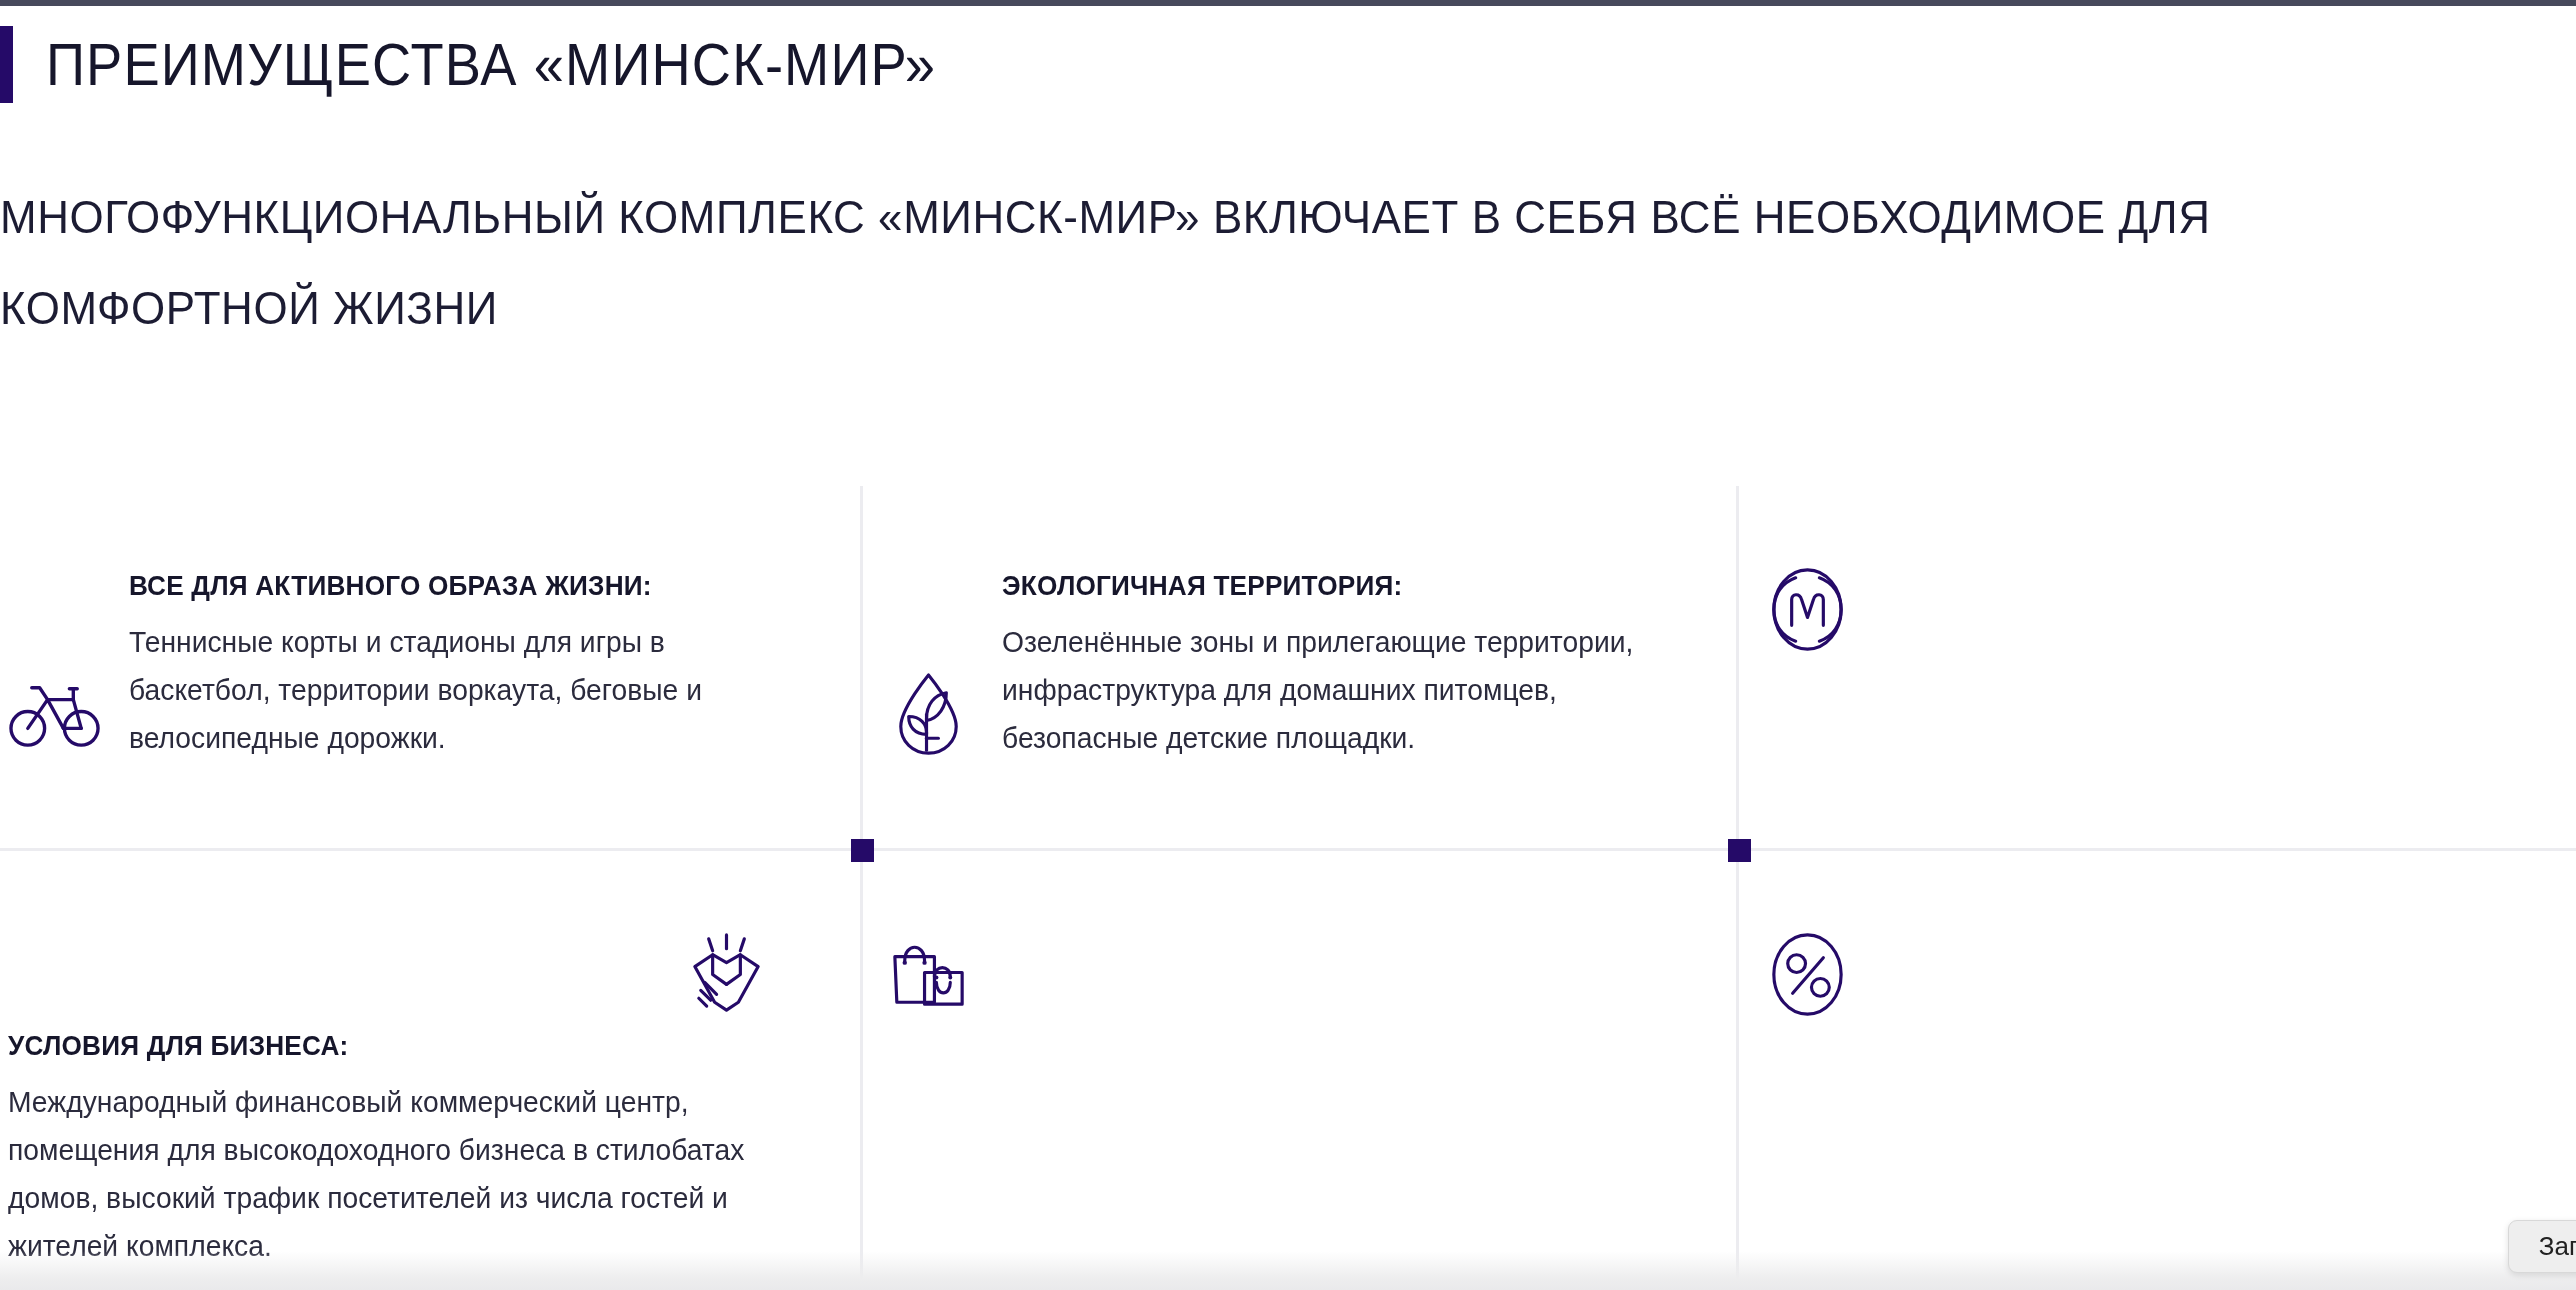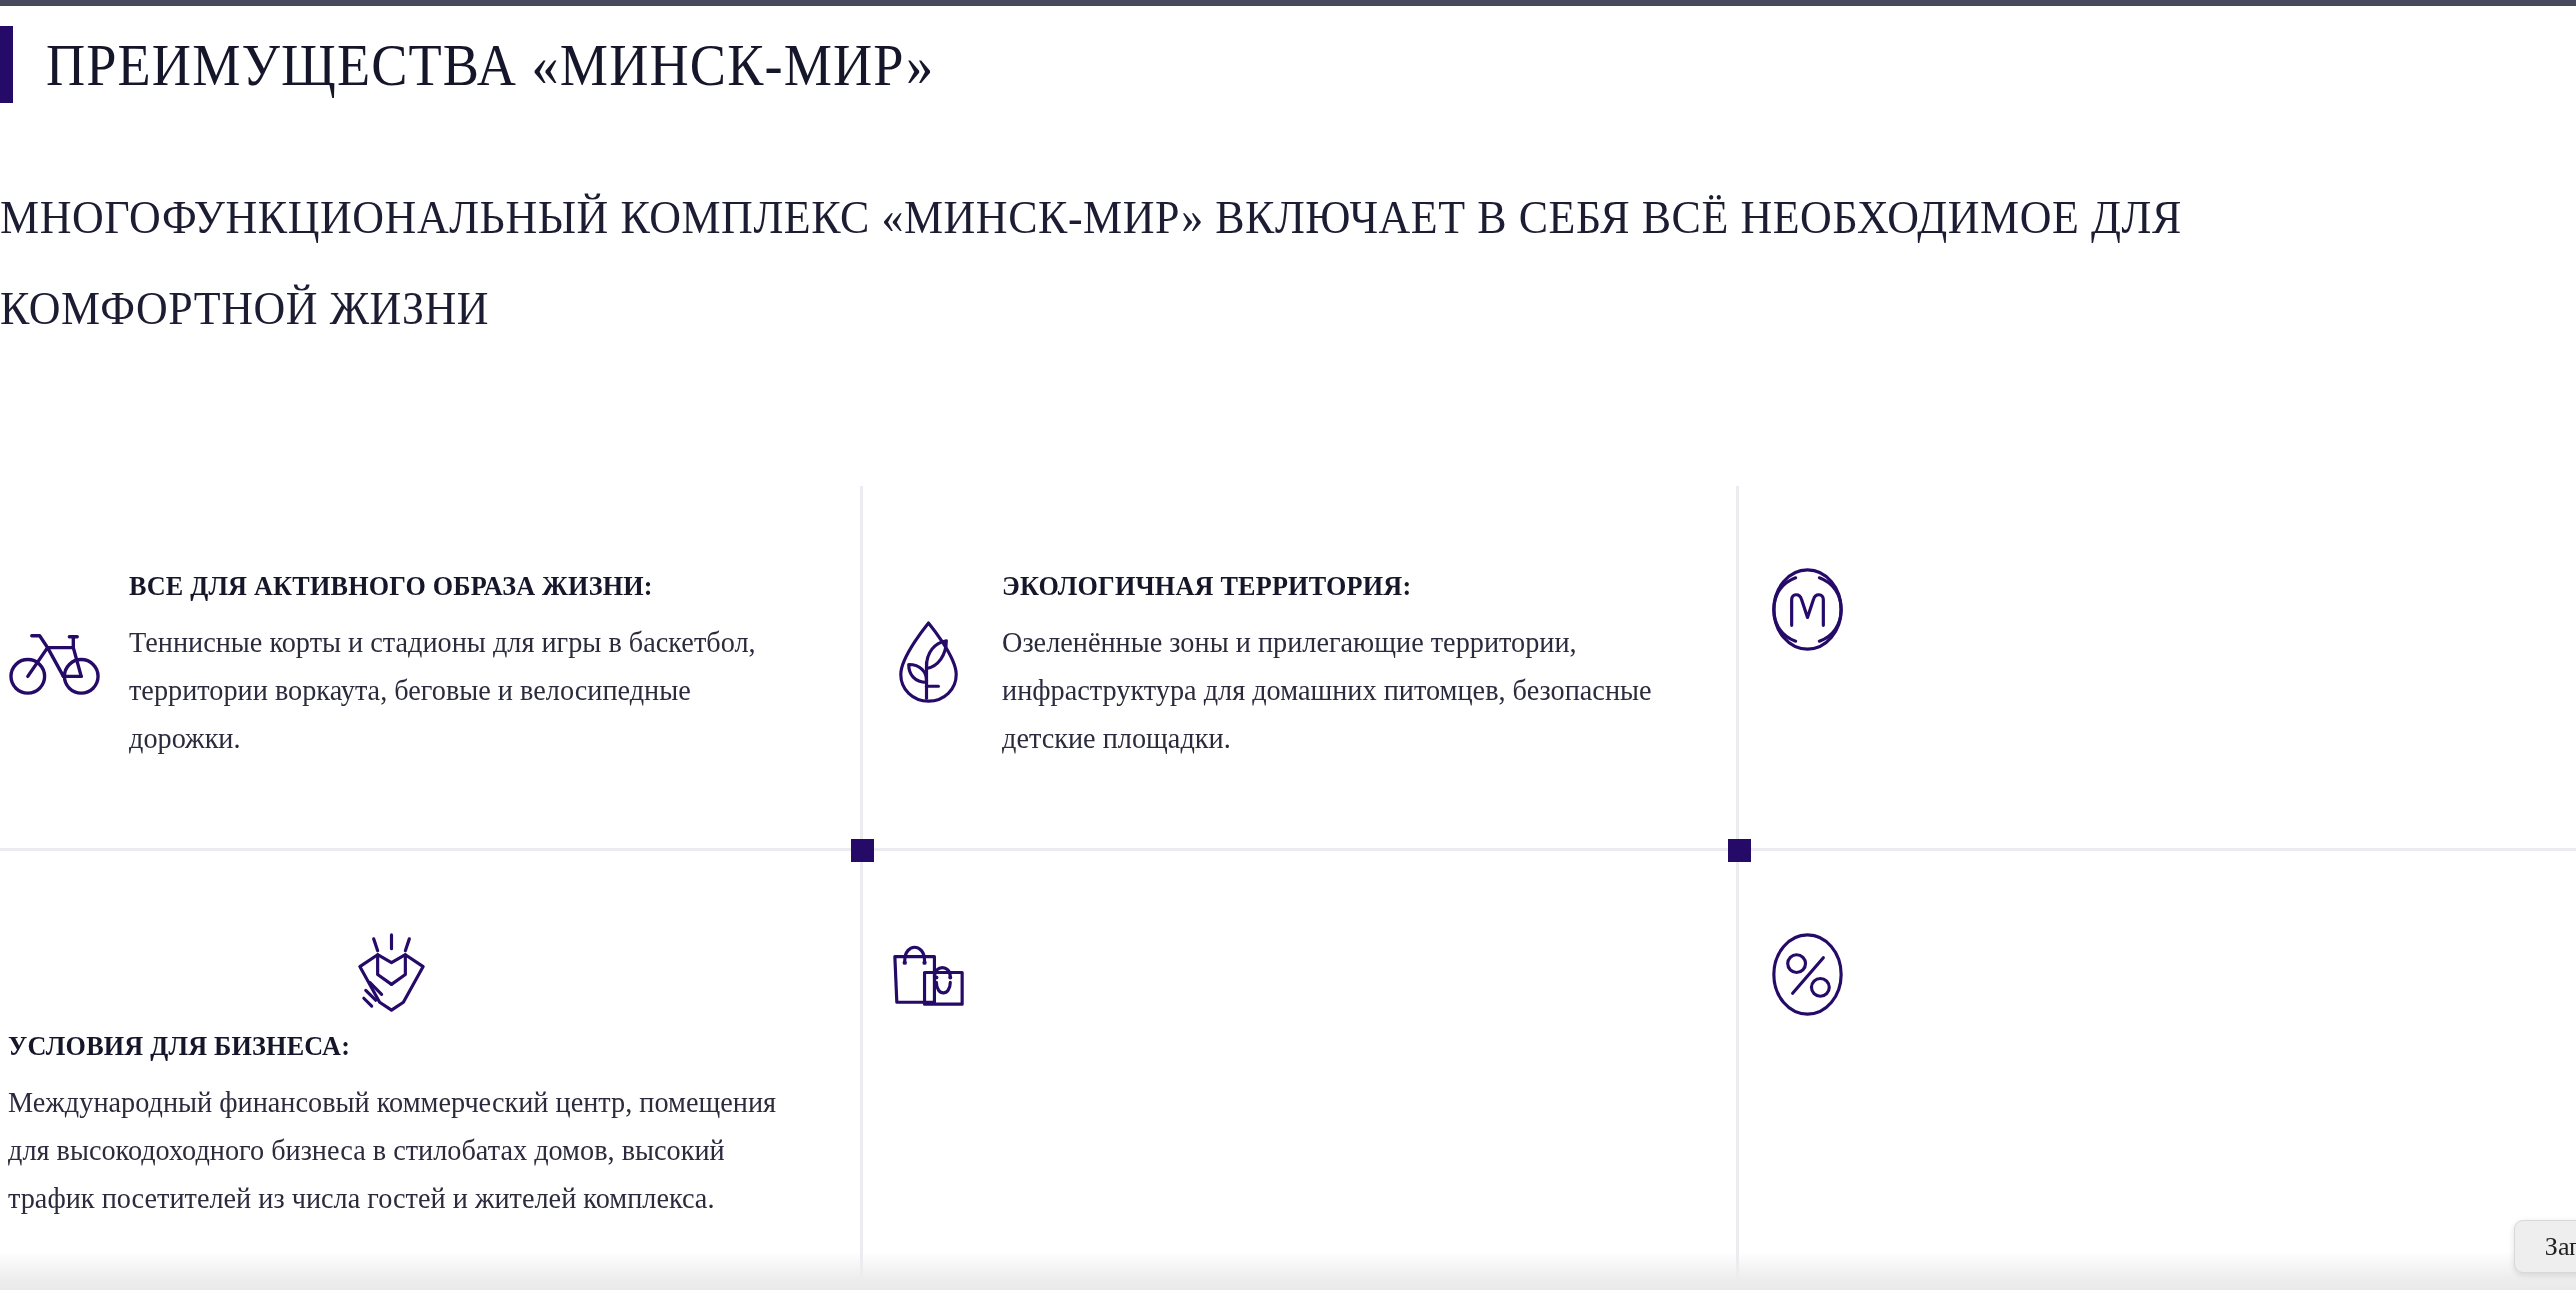--- a/index.html
+++ b/index.html
@@ -26,21 +26,20 @@
     background: #474a5c;
   }
 
   
   .page {
     position: absolute;
     top: 6px; left: 0;
     width: 2576px;
     height: 1285px;
     background: #ffffff;
-    font-family: Liberation Serif, serif;
   }
 
   
   .heading-row {
     position: absolute;
     top: 18px;
     left: 0;
     width: 2576px;
     height: 89px;
   }
@@ -107,21 +106,21 @@
     height: 23px;
     background: #250a68;
   }
   .node-square.n1 { left: 851px; top: 833px; }
   .node-square.n2 { left: 1728px; top: 833px; }
 
   
   .card {
     position: absolute;
     display: flex;
-    align-items: center;
+    align-items: flex-end;
   }
   .card-icon {
     flex: 0 0 auto;
     width: 95px;
     height: 95px;
     margin-right: 26px;
     display: block;
   }
   .card-icon svg {
     display: block;

